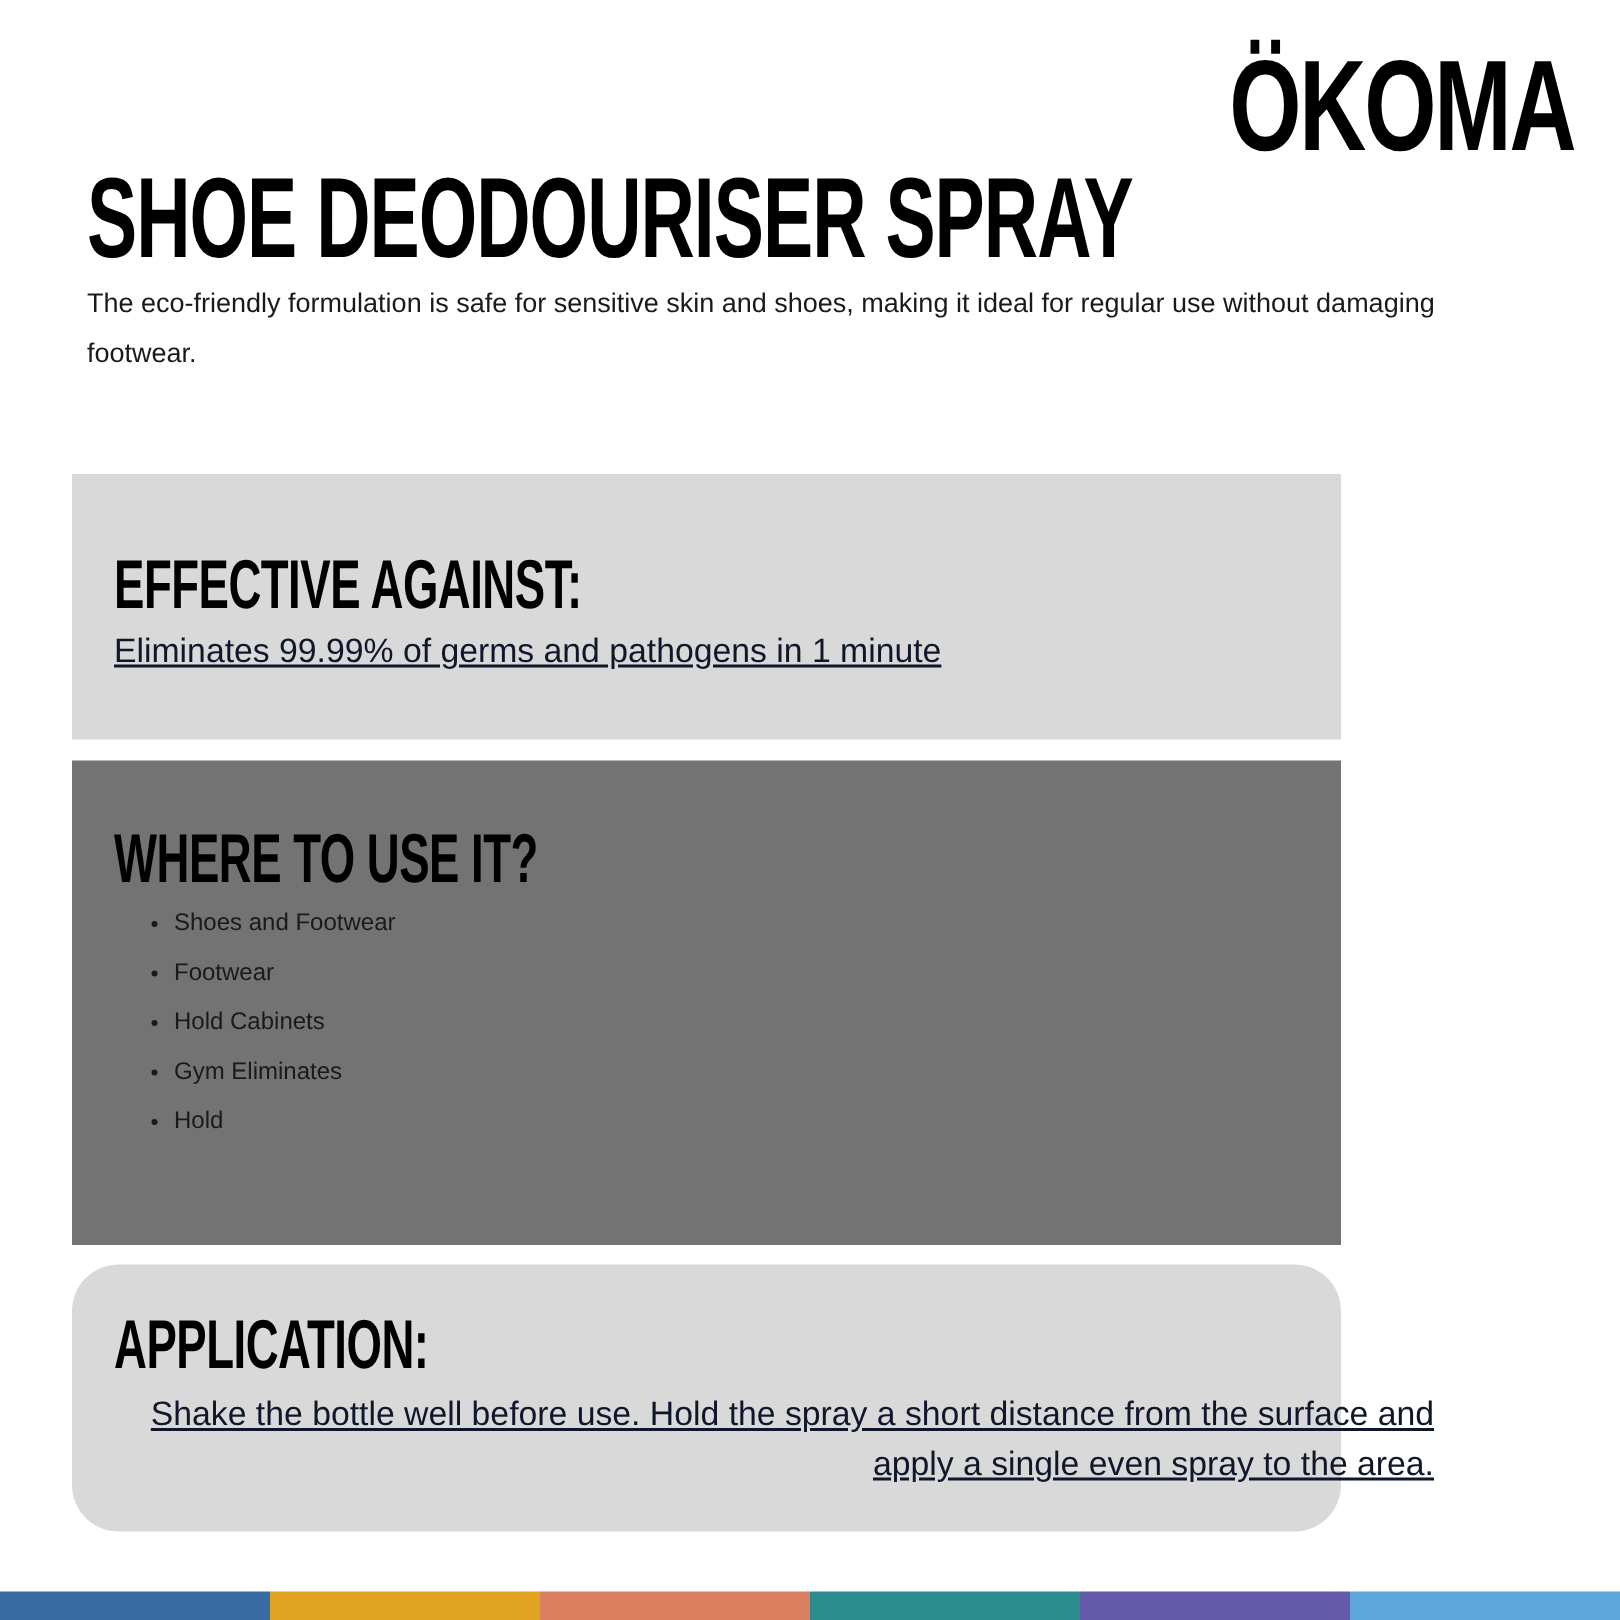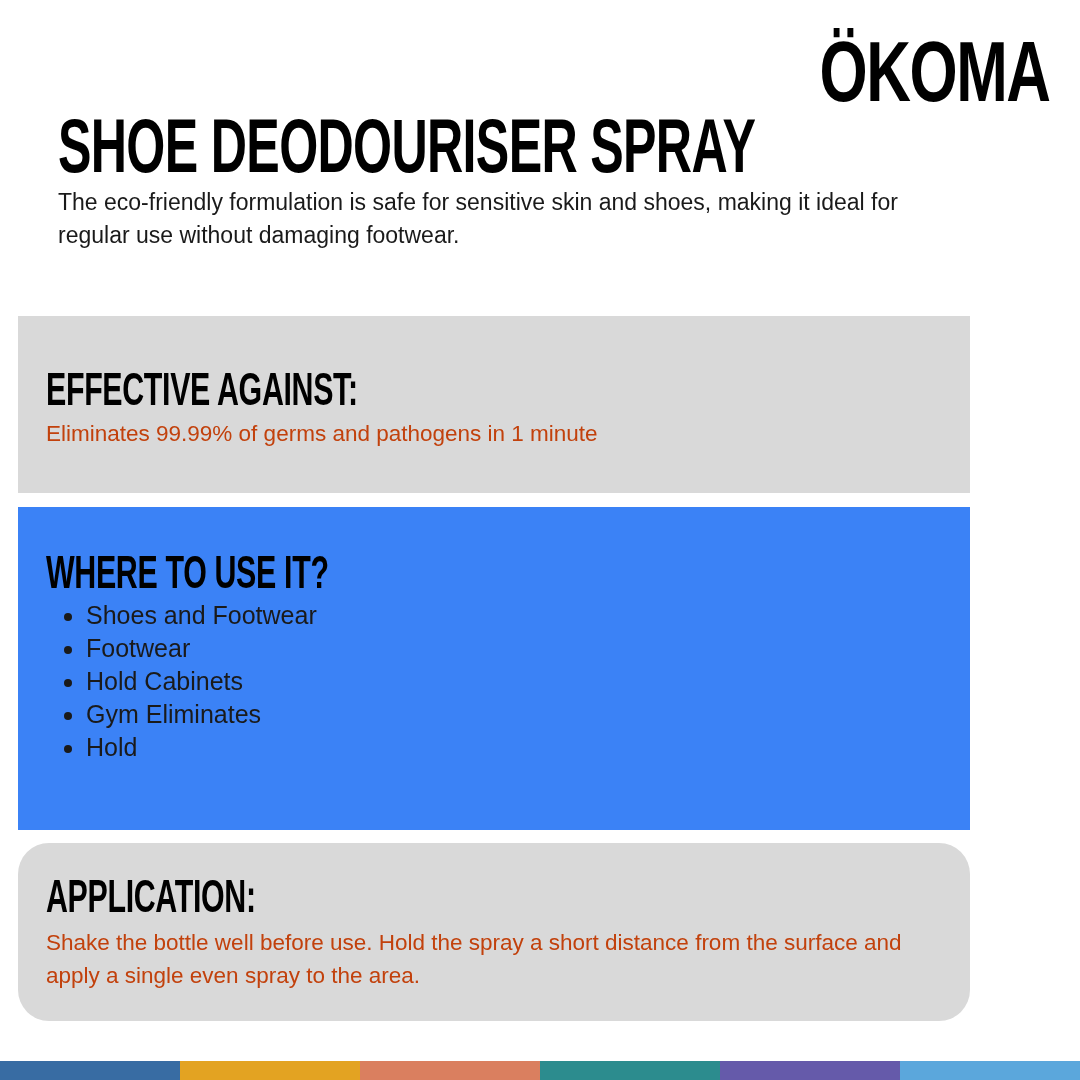--- a/index.html
+++ b/index.html
@@ -14,68 +14,68 @@
     transform: scaleX(0.72); transform-origin: right top; color: #000;
   }
   .title {
     position: absolute; left: 58px; top: 108px; margin: 0;
     font-family: "Liberation Sans", sans-serif; font-weight: 700;
     font-size: 76px; line-height: 1; letter-spacing: -1px;
     transform: scaleX(0.66); transform-origin: left top; white-space: nowrap; color: #000;
   }
   .intro {
     position: absolute; left: 58px; top: 186px; width: 900px; margin: 0;
-    font-size: 23px; line-height: 33px; color: #1a1a1a;
+    font-size: 18px; line-height: 33px; color: #1a1a1a;
   }
   .panel {
-    position: absolute; left: 18px; width: 952px; background: #d9d9d9;
+    position: absolute; left: 48px; width: 846px; background: #d9d9d9;
   }
   .panel h2 {
     position: absolute; left: 28px; margin: 0;
     font-family: "Liberation Sans", sans-serif; font-weight: 700;
     font-size: 46px; line-height: 1; white-space: nowrap; letter-spacing: -0.5px;
     transform: scaleX(0.66); transform-origin: left top; color: #000;
   }
   .panel p {
     position: absolute; left: 28px; margin: 0; width: 880px;
-    font-size: 22.5px; line-height: 33px; color: #c2410c;
+    font-size: 22.5px; line-height: 33px; color: #0f172a; text-decoration: underline;
   }
   .panel ul {
     position: absolute; left: 28px; margin: 0; padding: 0 0 0 40px;
-    font-size: 25px; line-height: 33px; color: #1a1a1a;
+    font-size: 16px; line-height: 33px; color: #1a1a1a;
   }
   .panel ul li { padding-left: 0; }
   .p1 { top: 316px; height: 177px; }
   .p1 h2 { top: 50px; }
   .p1 p { top: 101px; }
   .p2 { top: 507px; height: 323px; }
   .p2 h2 { top: 42px; }
   .p2 ul { top: 92px; }
   .p3 { top: 843px; height: 178px; }
   .p3 h2 { top: 30px; }
-  .p3 p { top: 83px; }
+  .p3 p { top: 83px; text-align: right; }
   .colorbar {
     position: absolute; left: 0; top: 1061px; width: 1080px; height: 19px; display: flex;
   }
   .colorbar div { flex: 1; height: 100%; }
 </style>
 </head>
 <body>
 
 <div class="brand">ÖKOMA</div>
 
 <h1 class="title">SHOE DEODOURISER SPRAY</h1>
 <p class="intro">The eco-friendly formulation is safe for sensitive skin and shoes, making it ideal for regular use without damaging footwear.</p>
 
 <section class="panel p1" style="background: rgb(217, 217, 217);">
   <h2>EFFECTIVE AGAINST:</h2>
   <p>Eliminates 99.99% of germs and pathogens in 1 minute</p>
 </section>
 
-<section class="panel p2" style="background: #3b82f6; text-decoration: underline;">
+<section class="panel p2" style="background: #737373; text-decoration: underline;">
   <h2>WHERE TO USE IT?</h2>
   <ul>
     <li>Shoes and Footwear</li>
     <li>Footwear</li>
     <li>Hold Cabinets</li>
     <li>Gym Eliminates</li>
     <li>Hold</li>
   </ul>
 </section>
 

